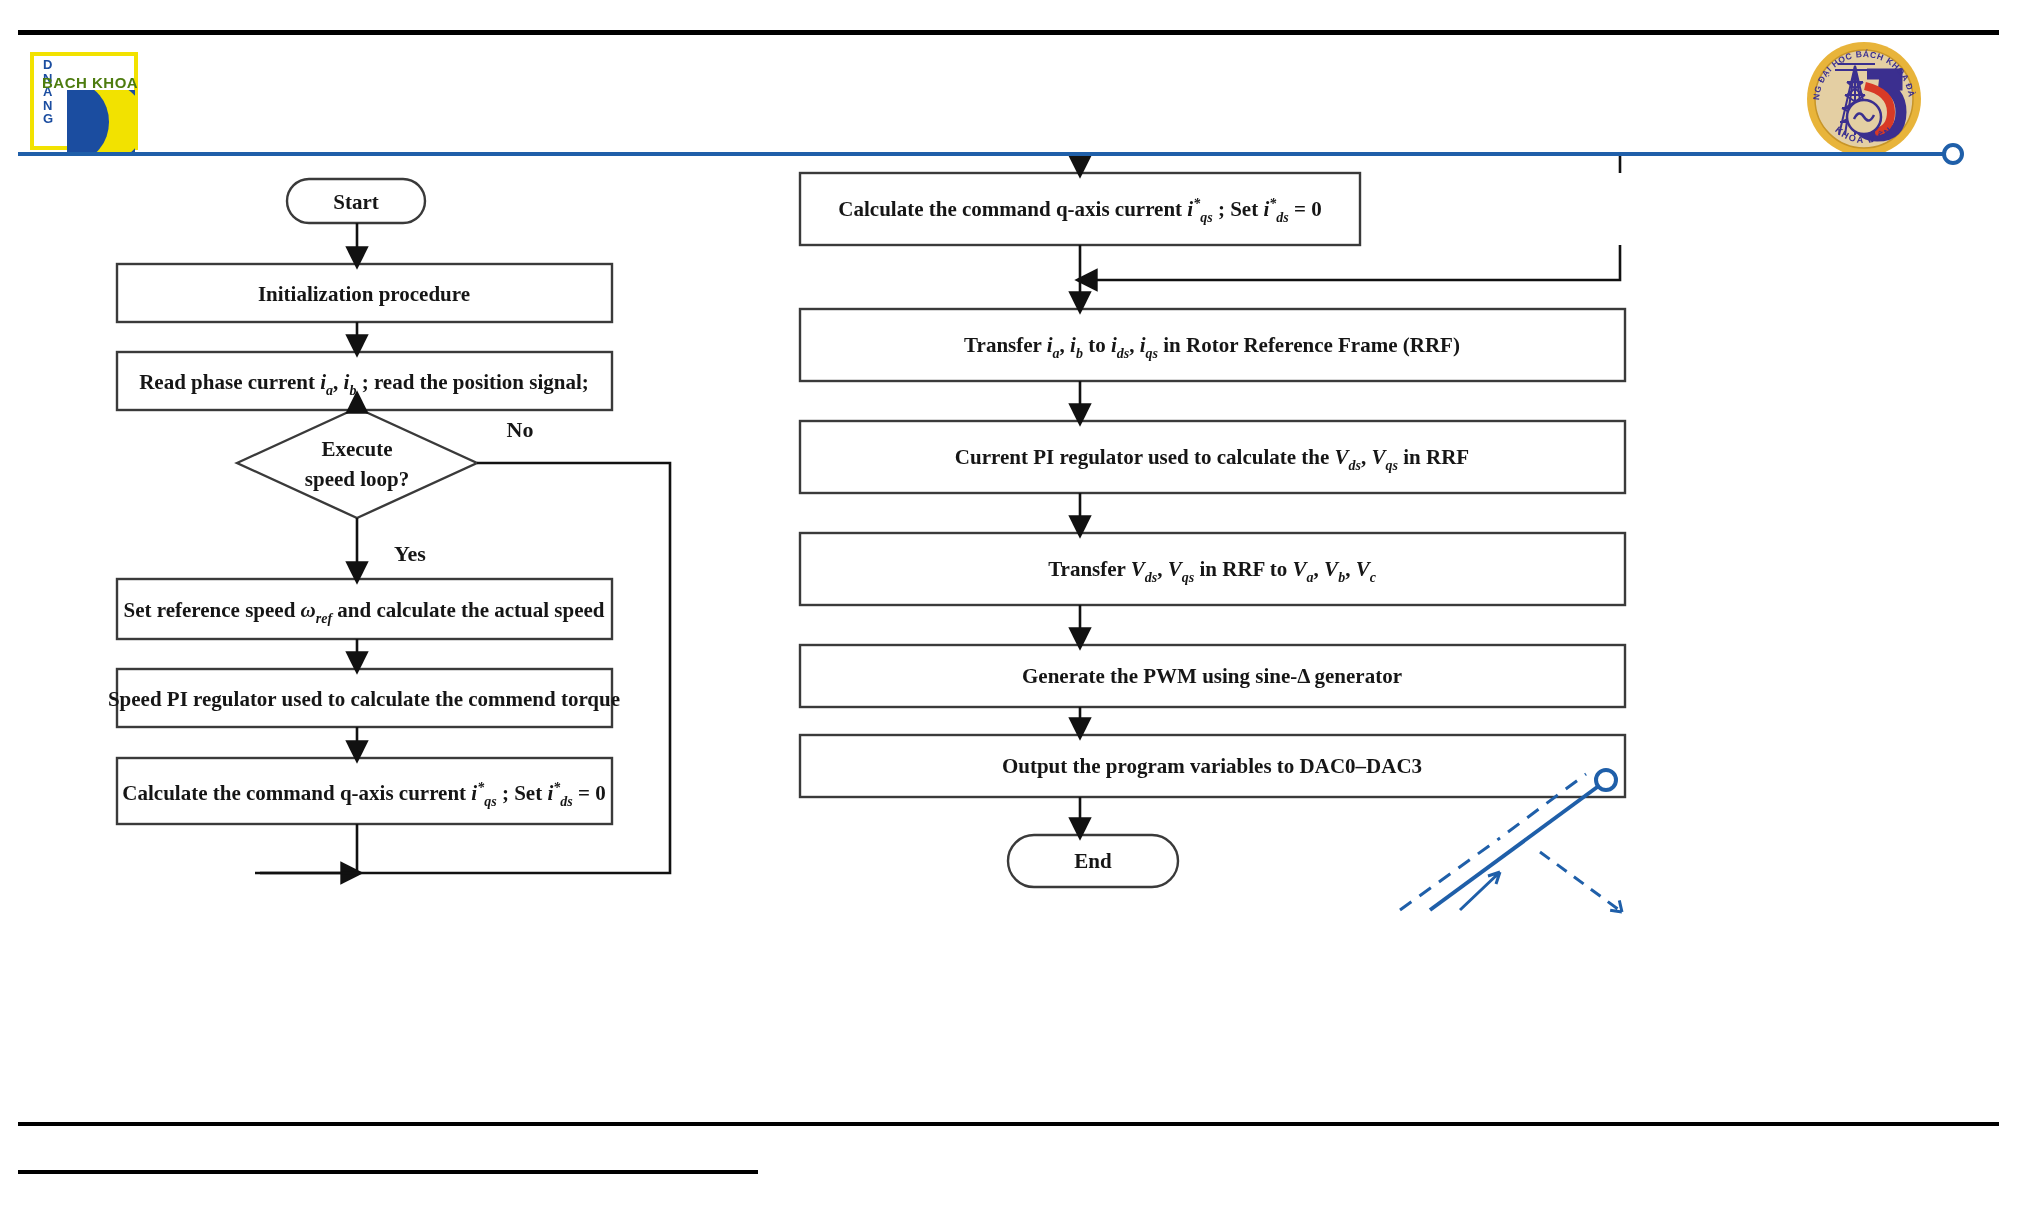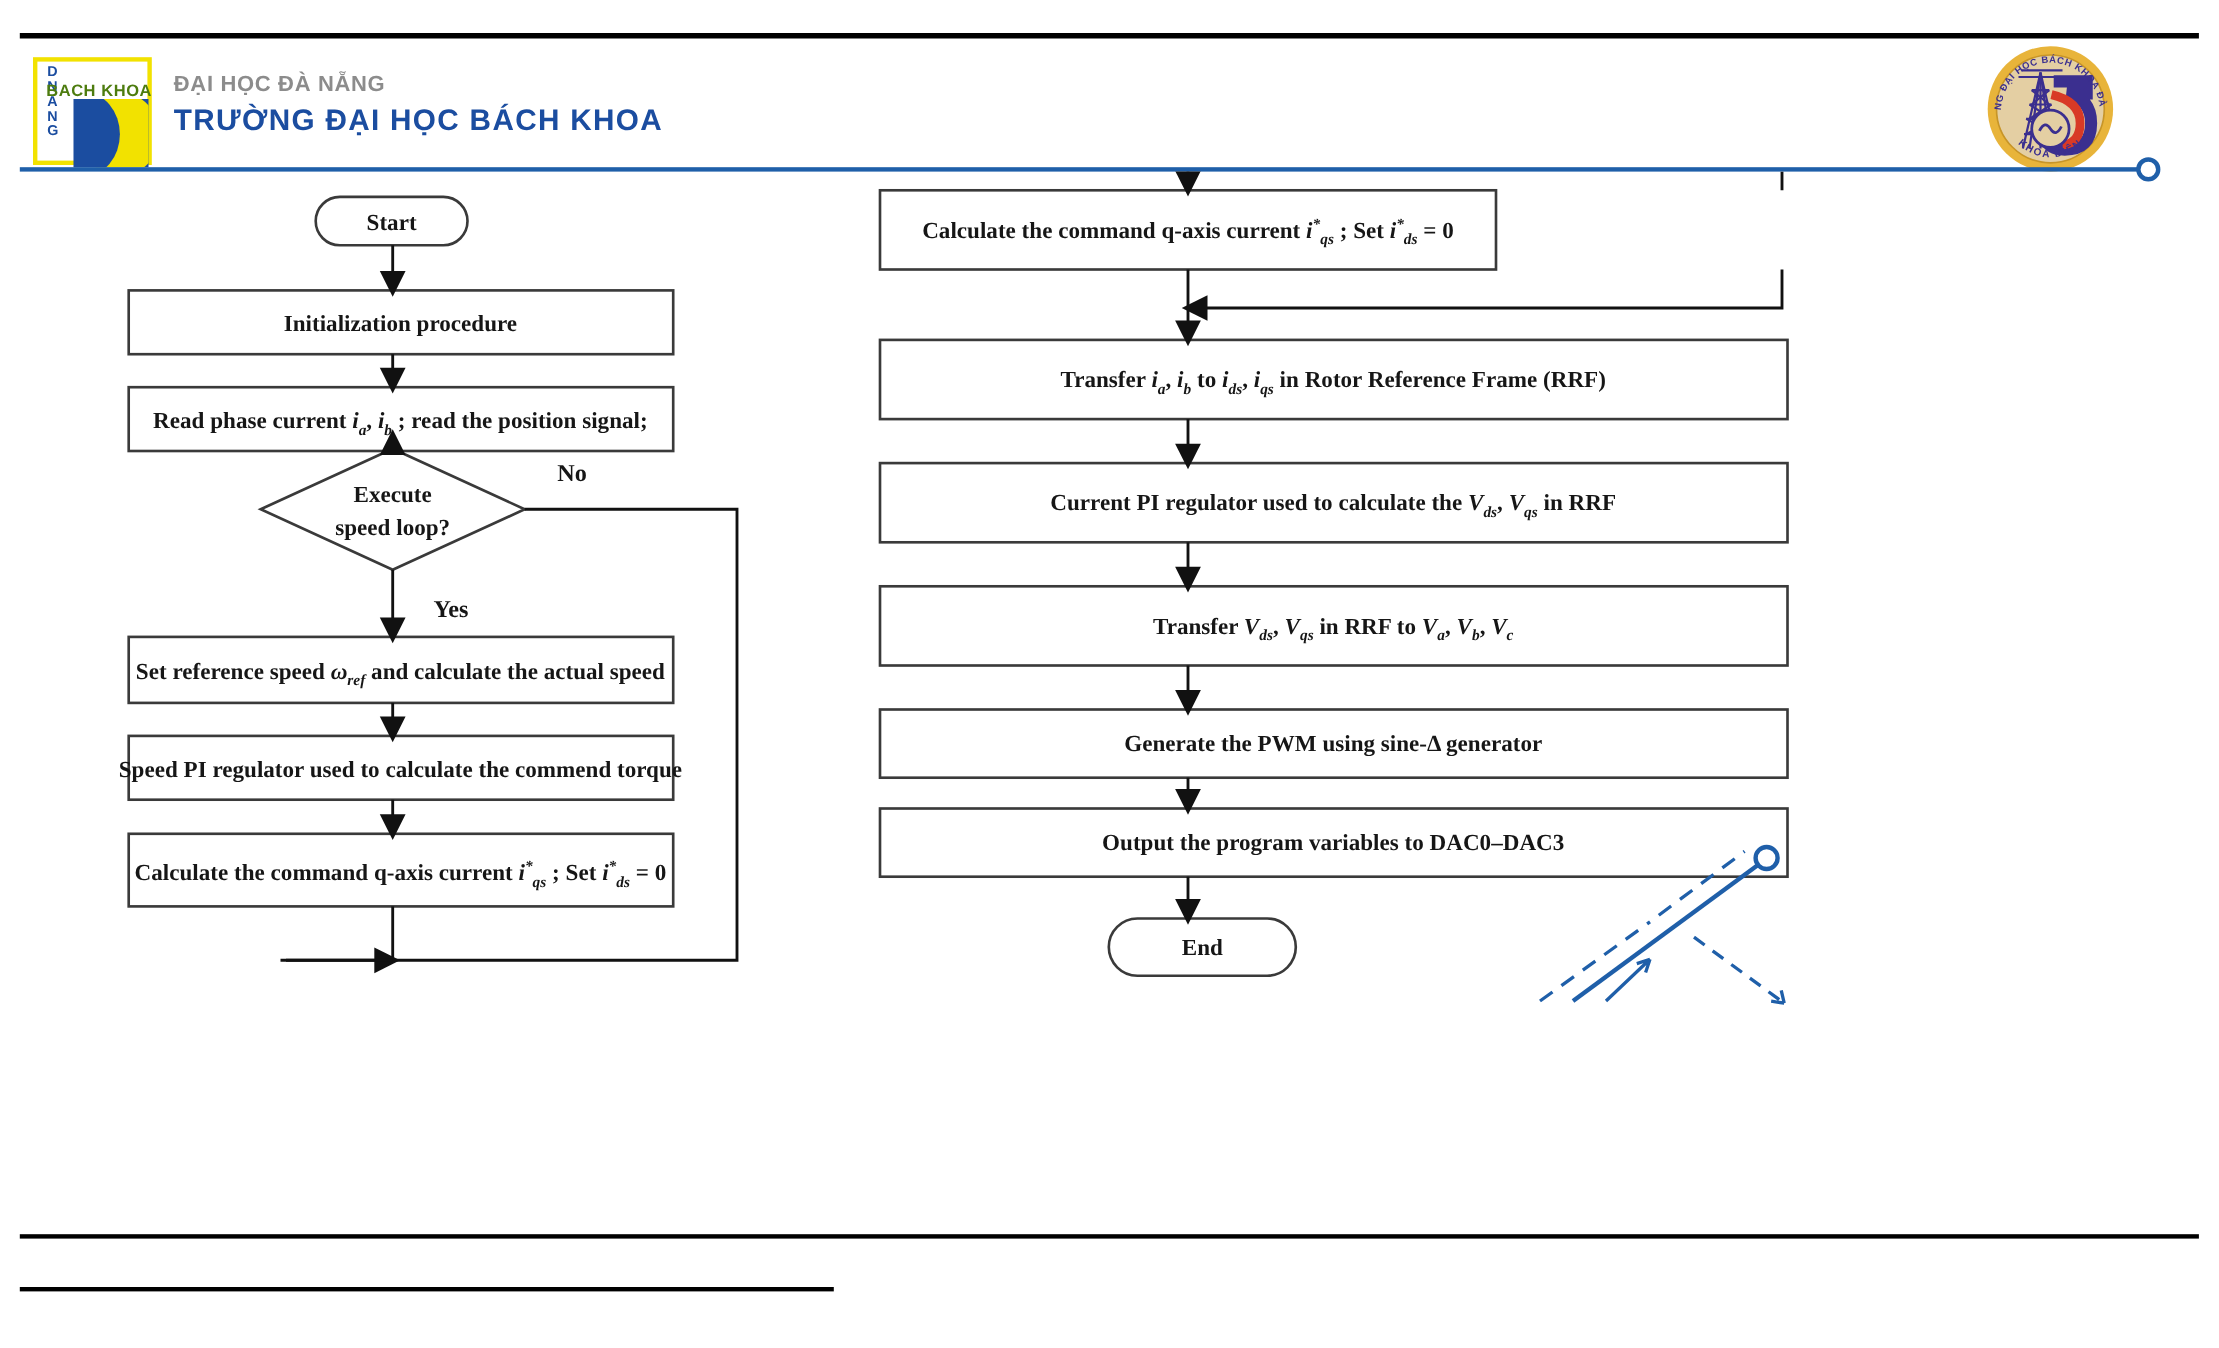--- a/index.html
+++ b/index.html
@@ -73,24 +73,20 @@
         <div>N</div>
         <div>G</div>
     </div>
     <div class="logo-bk">BACH KHOA</div>
     <div class="logo-sq">
       <div class="logo-cres"></div>
       <div class="logo-cres2"></div>
     </div>
   </div>
 
-  <div class="brand">
-    <div class="brand-top">ĐẠI HỌC ĐÀ NẴNG</div>
-    <div class="brand-main">TRƯỜNG ĐẠI HỌC BÁCH KHOA</div>
-  </div>
 
   <div class="emblem">
     <svg width="118" height="118" viewBox="0 0 118 118">
       <defs>
         <path id="arcTop" d="M 14,62 A 45,45 0 0 1 104,62"></path>
         <path id="arcBot" d="M 18,62 A 41,41 0 0 0 100,62"></path>
       </defs>
       <circle cx="59" cy="59" r="57" fill="#E8B43A"></circle>
       <circle cx="59" cy="59" r="49" fill="#E4CFA3"></circle>
       <circle cx="59" cy="59" r="49" fill="none" stroke="#C79528" stroke-width="1.5"></circle>

